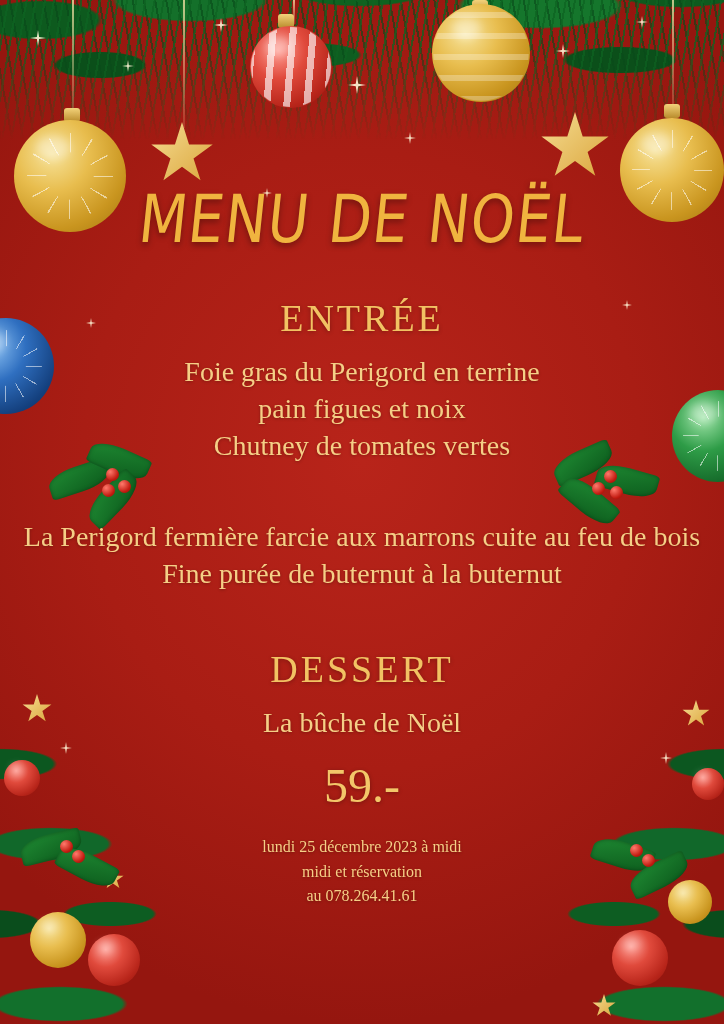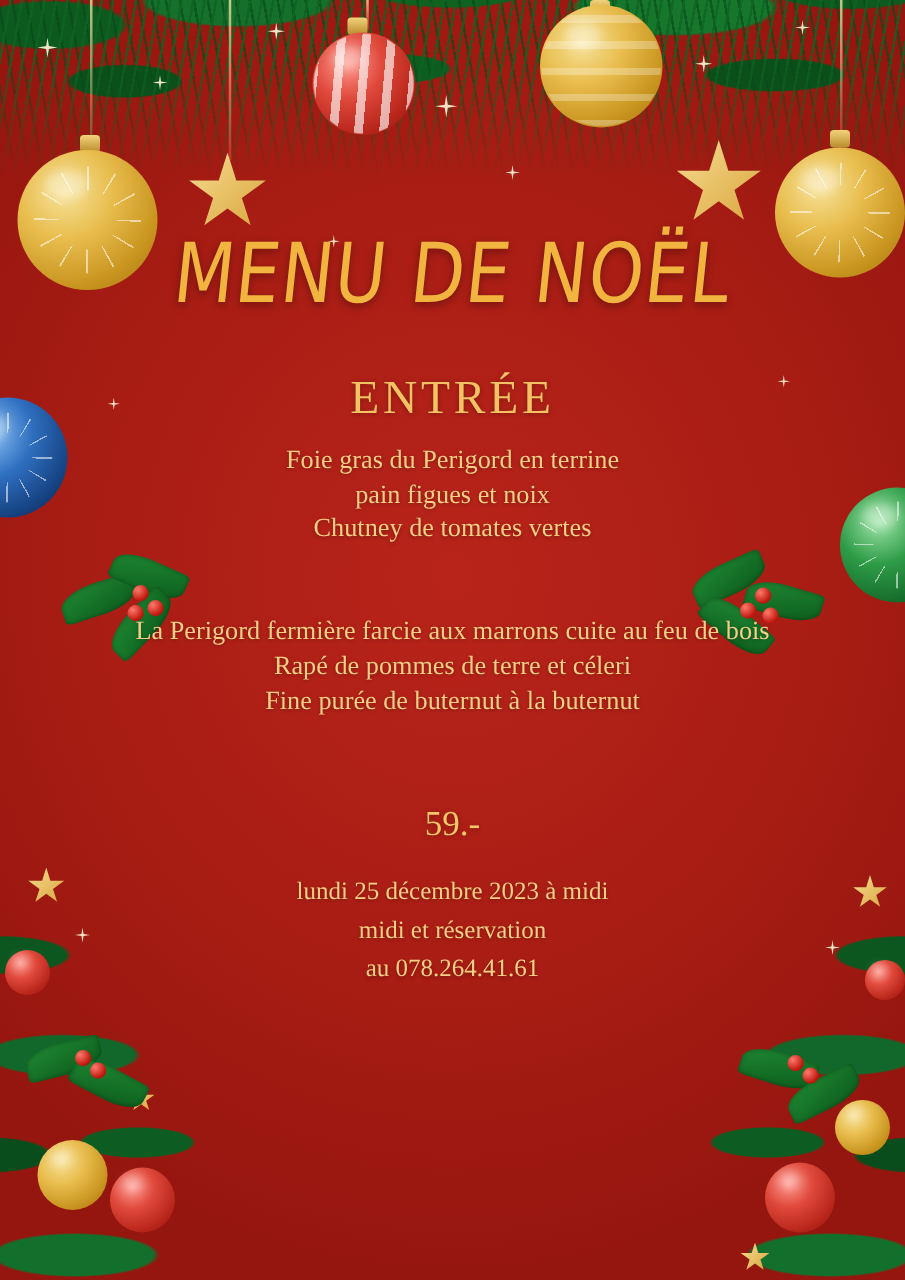--- a/index.html
+++ b/index.html
@@ -151,37 +151,37 @@
     font-family: "Liberation Serif", serif;
     font-size: 38px;
     letter-spacing: 3px;
     color: #f2c263;
     margin-bottom: 14px;
     text-shadow: 0 1px 4px rgba(0,0,0,.3);
   }
 
   .line {
     font-family: "Liberation Serif", serif;
-    font-size: 21px;
+    font-size: 28px;
     line-height: 1.32;
     color: #f5cf86;
     text-shadow: 0 1px 3px rgba(0,0,0,.28);
   }
 
   .gap-lg { height: 44px; }
 
   .price {
     font-family: "Liberation Serif", serif;
-    font-size: 28px;
+    font-size: 48px;
     color: #f3c669;
     margin: 16px 16px 22px;
     text-shadow: 0 1px 4px rgba(0,0,0,.3);
   }
 
-  .footer .line { font-size: 20px; line-height: 1.55; }
+  .footer .line { font-size: 16px; line-height: 1.55; }
 </style>
 </head>
 <body>
 
 <div class="poster">
 
   <div class="deco pine-top"></div>
   <div class="deco needles"></div>
   <div class="deco pine-bl"></div>
   <div class="deco pine-br"></div>
@@ -282,26 +282,29 @@
       <div class="section-title">ENTRÉE</div>
       <div class="line">Foie gras du Perigord en terrine</div>
       <div class="line">pain figues et noix</div>
       <div class="line">Chutney de tomates vertes</div>
     </div>
 
     <div class="gap-lg"></div>
 
     <div class="section">
       <div class="line">La Perigord fermière farcie aux marrons cuite au feu de bois</div>
-      <div class="line">Rapé de pommes de terre et céleri</div>
       <div class="line">Fine purée de buternut à la buternut</div>
     </div>
 
     <div class="gap-lg"></div>
 
+    <div class="section">
+      <div class="section-title">DESSERT</div>
+      <div class="line">La bûche de Noël</div>
+    </div>
 
     <div class="price">59.-</div>
 
     <div class="footer">
       <div class="line">lundi 25 décembre 2023 à midi</div>
       <div class="line">midi et réservation</div>
       <div class="line">au 078.264.41.61</div>
     </div>
 
   </div>

